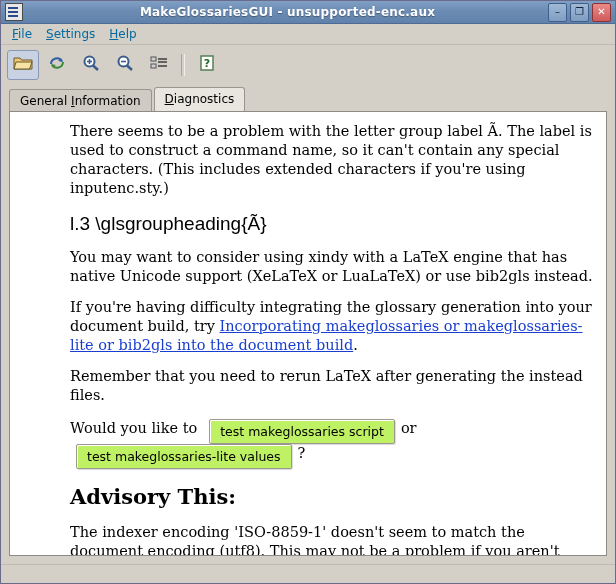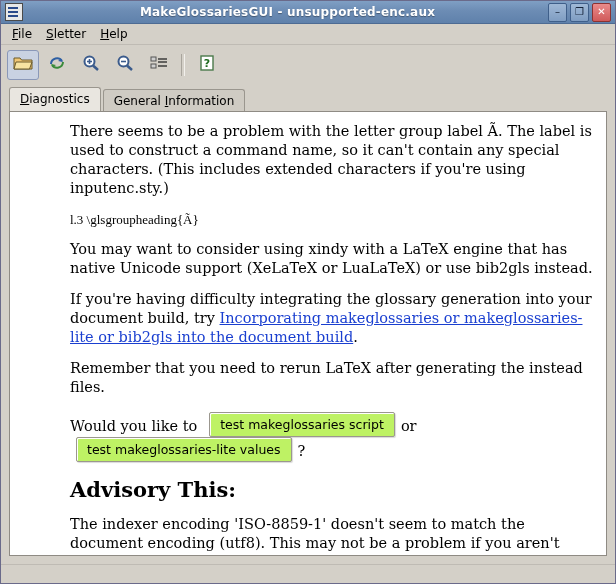--- a/index.html
+++ b/index.html
@@ -92,21 +92,21 @@
   .title-btn.close .glyph { color: #ffffff; font-weight: bold; }
   
   .menubar {
     height: 20px;
     display: flex;
     align-items: center;
     padding-left: 4px;
     background: #d4d0c8;
     font-family: "DejaVu Sans", sans-serif;
     font-size: 12px;
-    color: #000000;
+    color: #0369a1;
     border-bottom: 1px solid #bfbbb4;
   }
   .menu-item {
     padding: 2px 7px;
     cursor: default;
   }
   .menu-item .u {
     text-decoration: underline;
   }
   
@@ -181,31 +181,31 @@
     font-family: "DejaVu Serif", serif;
     font-size: 14.5px;
     line-height: 1.32;
     color: #000000;
     margin-left: 48px;
   }
   .content p {
     margin: 0 0 12px 0;
   }
   .mono {
-    font-family: Liberation Serif, serif;
-    font-size: 13px;
+    font-family: Liberation Sans, sans-serif;
+    font-size: 19px;
     margin: 0 0 12px 0;
   }
   a.doclink {
     color: #1a3fd0;
     text-decoration: underline;
   }
   .ask-row {
     display: flex;
-    align-items: flex-end;
+    align-items: flex-start;
     flex-wrap: wrap;
     margin: 14px 0 6px 0;
     font-size: 14.5px;
   }
   .ask-row .txt { margin-right: 6px; }
   .btn {
     font-family: "DejaVu Sans", sans-serif;
     font-size: 12.5px;
     padding: 4px 10px;
     background: #bef264;
@@ -244,21 +244,21 @@
         <span class="glyph">❐</span>
       </div>
       <div class="title-btn close">
         <span class="glyph">✕</span>
       </div>
     </div>
   </div>
 
   <div class="menubar">
     <div class="menu-item"><span class="u">F</span><span>ile</span></div>
-    <div class="menu-item"><span class="u">S</span><span>letter</span></div>
+    <div class="menu-item"><span class="u">S</span><span>ettings</span></div>
     <div class="menu-item"><span class="u">H</span><span>elp</span></div>
   </div>
 
   <div class="toolbar">
 
     <div class="tool-btn pressed">
       <span>
         <svg width="20" height="18" viewBox="0 0 20 18">
           <path d="M1 4 h6 l1.6 2 H19 v9 H1 Z" fill="#f0c674" stroke="#6b5a2a" stroke-width="1"></path>
           <path d="M3 8 h16 l-2.5 7 H1 Z" fill="#f7e3a1" stroke="#6b5a2a" stroke-width="1"></path>
@@ -316,22 +316,22 @@
       <span>
         <svg width="20" height="18" viewBox="0 0 20 18">
           <rect x="4" y="2" width="12" height="14" fill="#ffffff" stroke="#4a7a4a" stroke-width="1.4"></rect>
           <text x="10" y="13" font-family="DejaVu Sans, sans-serif" font-size="11" font-weight="bold" fill="#1f6b1f" text-anchor="middle">?</text>
         </svg>
       </span>
     </div>
   </div>
 
   <div class="tabstrip">
+    <div class="tab">General <span class="u">I</span>nformation</div>
     <div class="tab active"><span class="u">D</span>iagnostics</div>
-    <div class="tab">General <span class="u">I</span>nformation</div>
   </div>
 
   <div class="tab-body">
     <div class="content">
 
       <p>There seems to be a problem with the letter group label Ã. The label is used to construct a command name, so it can't contain any special characters. (This includes extended characters if you're using inputenc.sty.)</p>
 
       <p class="mono">l.3 \glsgroupheading{Ã}</p>
 
       <p>You may want to consider using xindy with a LaTeX engine that has native Unicode support (XeLaTeX or LuaLaTeX) or use bib2gls instead.</p>

